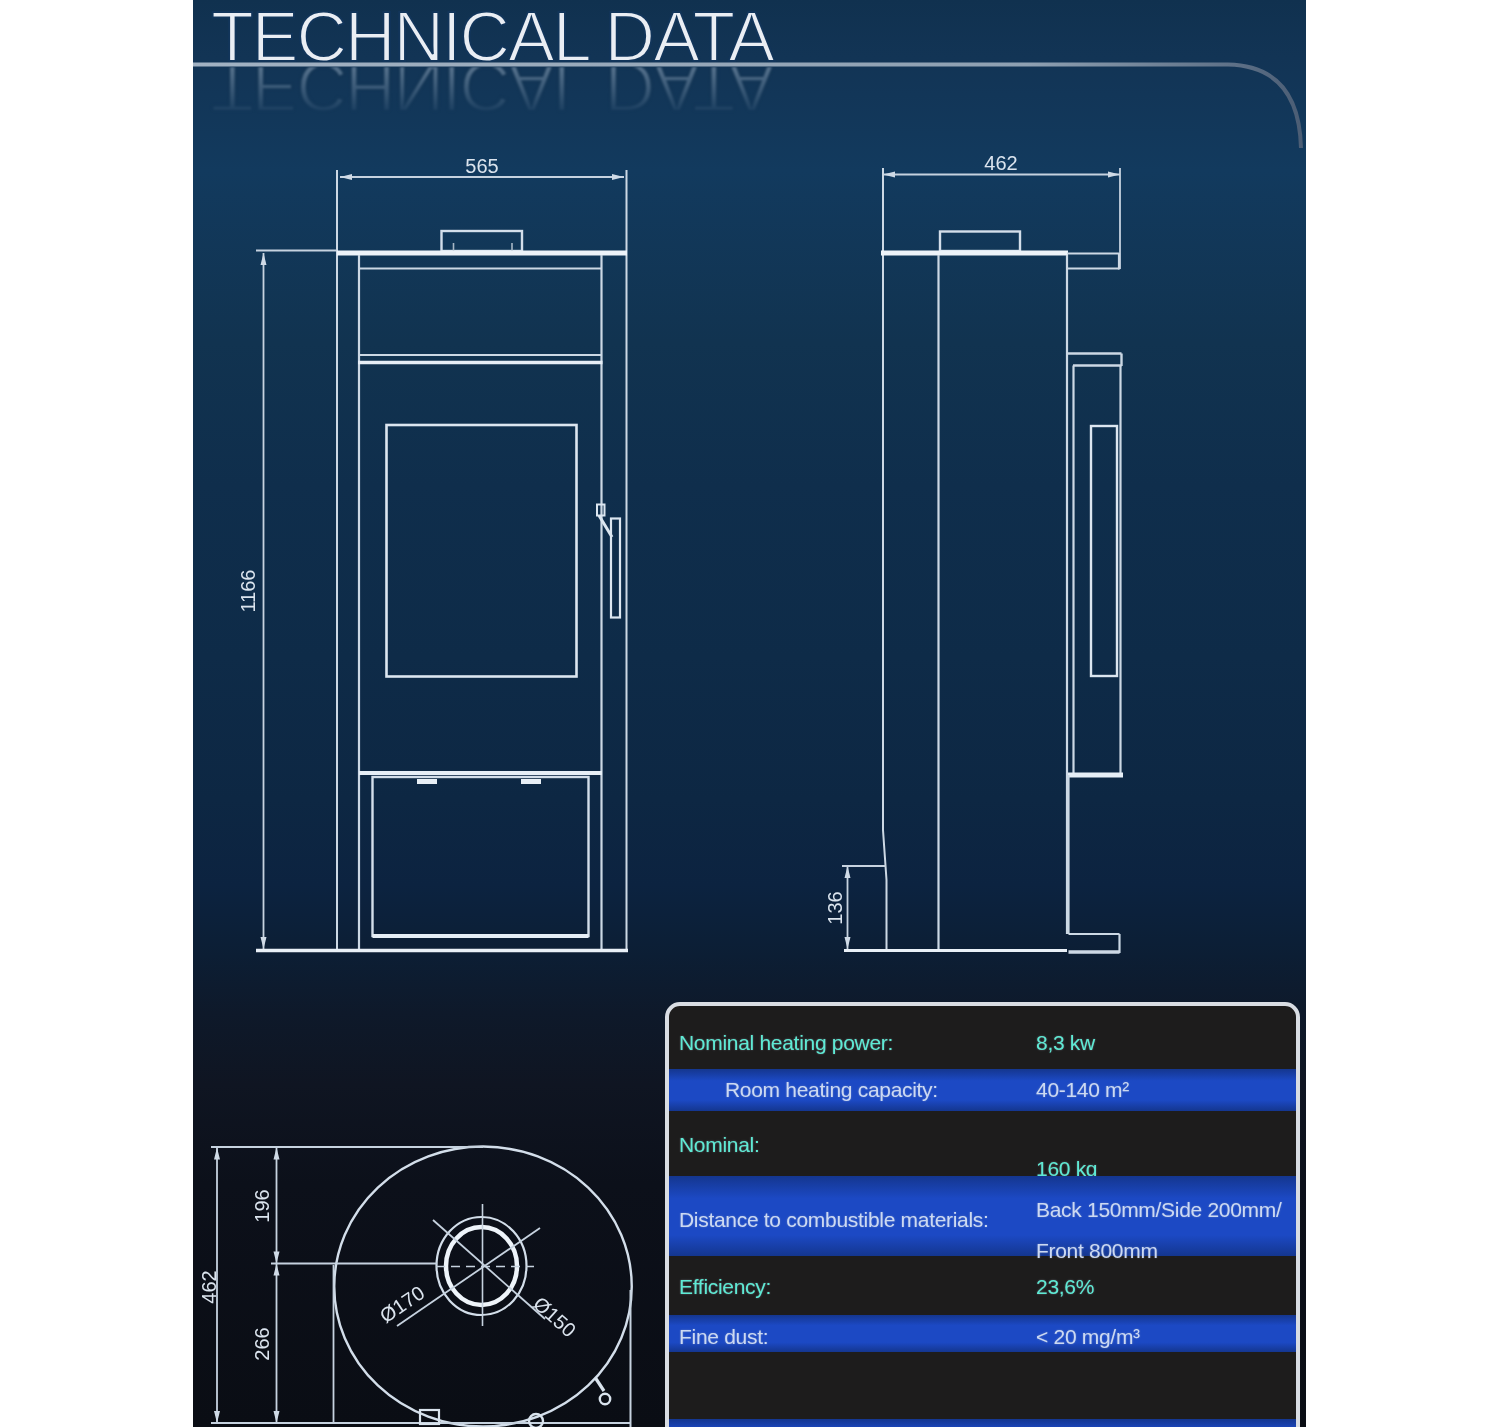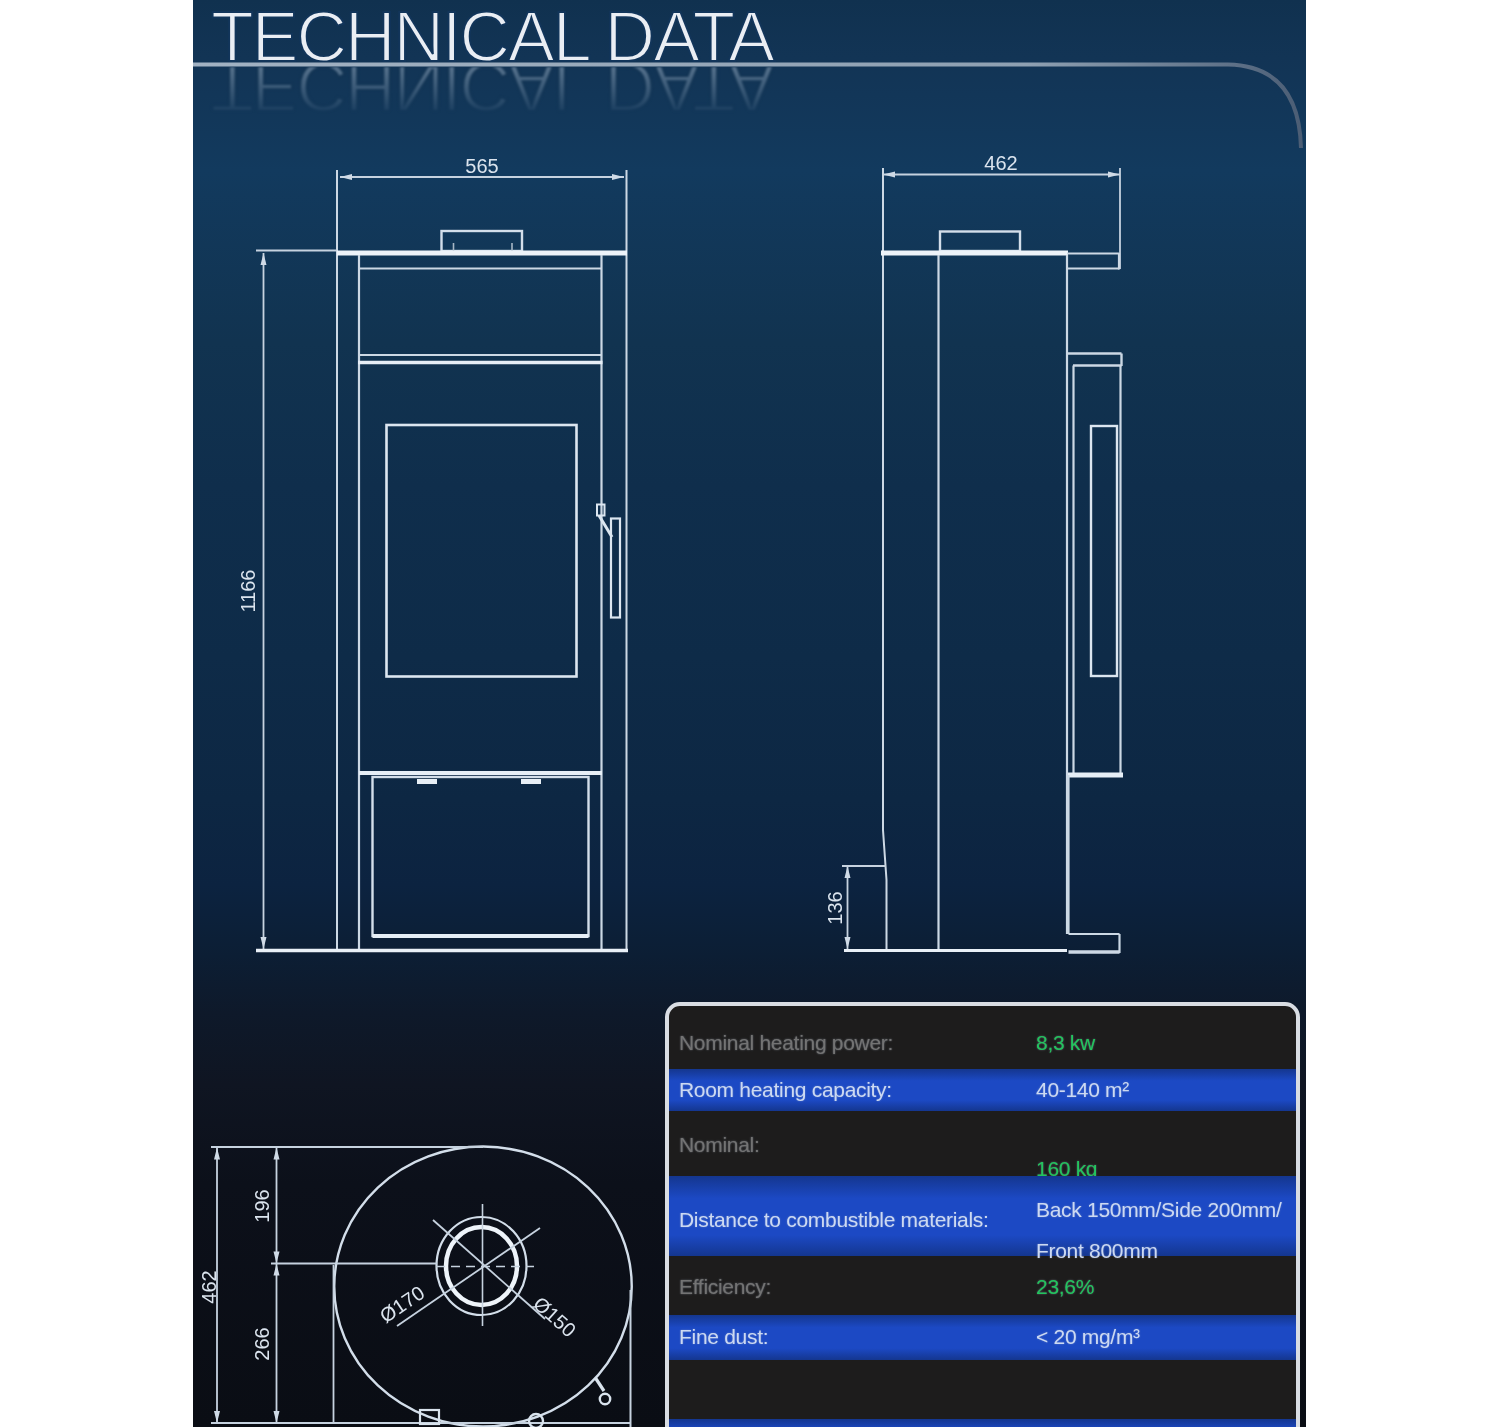--- a/index.html
+++ b/index.html
@@ -13,22 +13,22 @@
 .refwrap{position:absolute;left:0px;top:67px;width:900px;height:58px;overflow:hidden;opacity:.5;
  -webkit-mask-image:linear-gradient(180deg,rgba(0,0,0,1) 0%,rgba(0,0,0,.5) 45%,rgba(0,0,0,0) 88%);
  mask-image:linear-gradient(180deg,rgba(0,0,0,1) 0%,rgba(0,0,0,.5) 45%,rgba(0,0,0,0) 88%);filter:blur(1px);}
 .titleref{position:absolute;left:18px;top:-21px;font-size:70px;color:#9cb0c4;letter-spacing:-2px;white-space:nowrap;line-height:80px;-webkit-text-stroke:2px #133350;
  transform:scaleY(-1);transform-origin:50% 50%;}
 svg text{font-family:"Liberation Sans",sans-serif;fill:#dbe4ee;}
 .tbl{position:absolute;left:472px;top:1002px;width:627px;height:460px;background:#1d1c1c;
  border:4px solid #d9dde3;border-radius:15px;}
 .row{position:absolute;left:0;width:100%;}
 .blue{background:linear-gradient(180deg,#14368f 0%,#1c49c4 28%,#1c49c4 74%,#14368f 100%);}
-.lab{position:absolute;left:10px;font-size:21px;color:#737373;letter-spacing:-.3px;white-space:nowrap;text-shadow:0 0 2px rgba(185,196,215,.45);}
-.val{position:absolute;left:367px;font-size:21px;color:#22c55e;letter-spacing:-.3px;white-space:nowrap;text-shadow:0 0 2px rgba(185,196,215,.45);}
+.lab{position:absolute;left:10px;font-size:21px;color:#5eead4;letter-spacing:-.3px;white-space:nowrap;text-shadow:0 0 2px rgba(185,196,215,.45);}
+.val{position:absolute;left:367px;font-size:21px;color:#5eead4;letter-spacing:-.3px;white-space:nowrap;text-shadow:0 0 2px rgba(185,196,215,.45);}
 .blue .lab,.blue .val{color:#ccd9f2;}
 </style>
 </head>
 <body>
 
 <div class="stage">
 
   <div class="title">TECHNICAL DATA</div>
 
   <div class="refwrap">
@@ -222,40 +222,40 @@
   </svg>
 
   <div class="tbl">
 
     <div class="row" style="top:0px;height:63px;">
       <div class="lab" style="top:25px;">Nominal heating power:</div>
       <div class="val" style="top:25px;">8,3 kw</div>
     </div>
 
     <div class="row blue" style="top:63px;height:42px;">
-      <div class="lab" style="top:9px;">Room heating capacity:</div>
+      <div class="lab" style="top:9px;margin-left:46px;">Room heating capacity:</div>
       <div class="val" style="top:9px;">40-140 m²</div>
     </div>
 
     <div class="row" style="top:105px;height:62px;">
       <div class="lab" style="top:22px;">Nominal:</div>
       <div class="val" style="top:22px;margin-top:24px;">160 kg</div>
     </div>
 
     <div class="row blue" style="top:170px;height:80px;">
       <div class="lab" style="top:32px;text-align:center;">Distance to combustible materials:</div>
       <div class="val" style="top:13px;line-height:41px;">Back 150mm/Side 200mm/<br>Front 800mm</div>
     </div>
 
     <div class="row" style="top:250px;height:45px;">
       <div class="lab" style="top:19px;">Efficiency:</div>
       <div class="val" style="top:19px;">23,6%</div>
     </div>
 
-    <div class="row blue" style="top:309px;height:45px;">
+    <div class="row blue" style="top:309px;height:37px;">
       <div class="lab" style="top:10px;">Fine dust:</div>
       <div class="val" style="top:10px;">&lt; 20 mg/m³</div>
     </div>
 
 
     <div class="row blue" style="top:413px;height:40px;"></div>
   </div>
 </div>
 
 </body></html>

